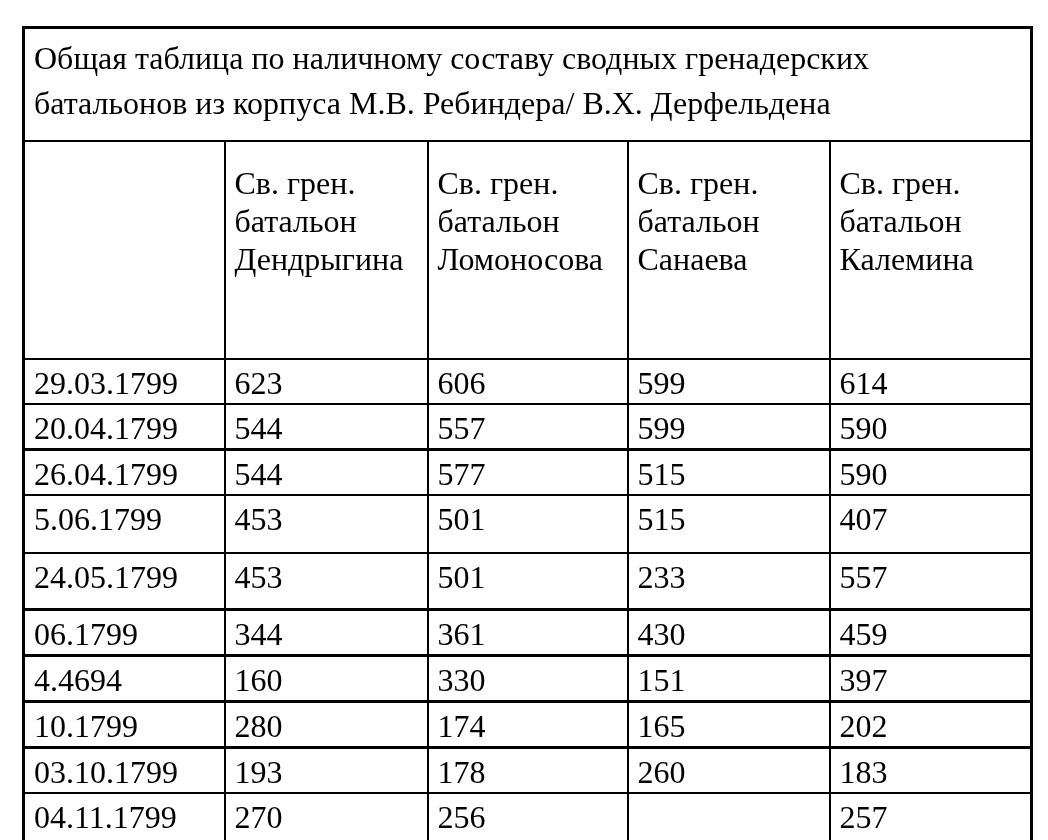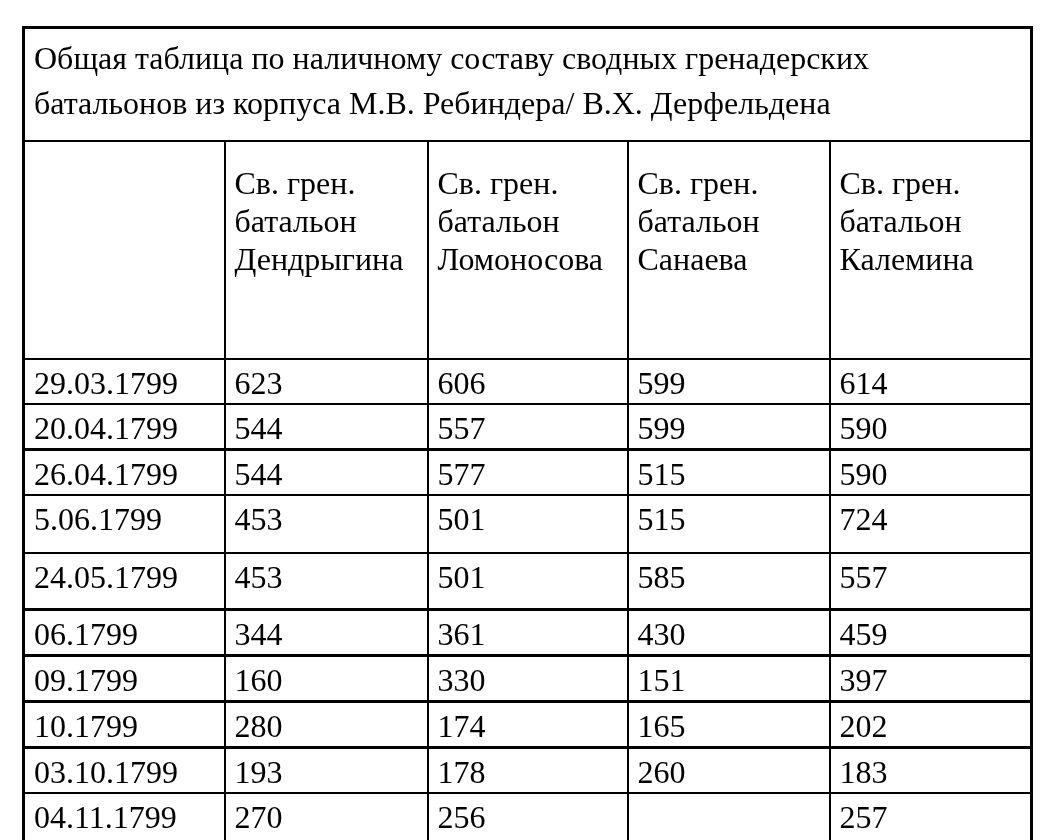--- a/index.html
+++ b/index.html
@@ -107,42 +107,42 @@
       <td>577</td>
       <td>515</td>
       <td>590</td>
     </tr>
 
     <tr class="data-row row-taller-a">
       <td>5.06.1799</td>
       <td>453</td>
       <td>501</td>
       <td>515</td>
-      <td>724</td>
+      <td>407</td>
     </tr>
 
     <tr class="data-row row-taller-b thick-bottom">
       <td>24.05.1799</td>
       <td>453</td>
       <td>501</td>
-      <td>585</td>
+      <td>233</td>
       <td>557</td>
     </tr>
 
     <tr class="data-row thick-bottom">
       <td>06.1799</td>
       <td>344</td>
       <td>361</td>
       <td>430</td>
       <td>459</td>
     </tr>
 
 
     <tr class="data-row thick-bottom">
-      <td>09.1799</td>
+      <td>4.4694</td>
       <td>160</td>
       <td>330</td>
       <td>151</td>
       <td>397</td>
     </tr>
 
     <tr class="data-row thick-bottom">
       <td>10.1799</td>
       <td>280</td>
       <td>174</td>

